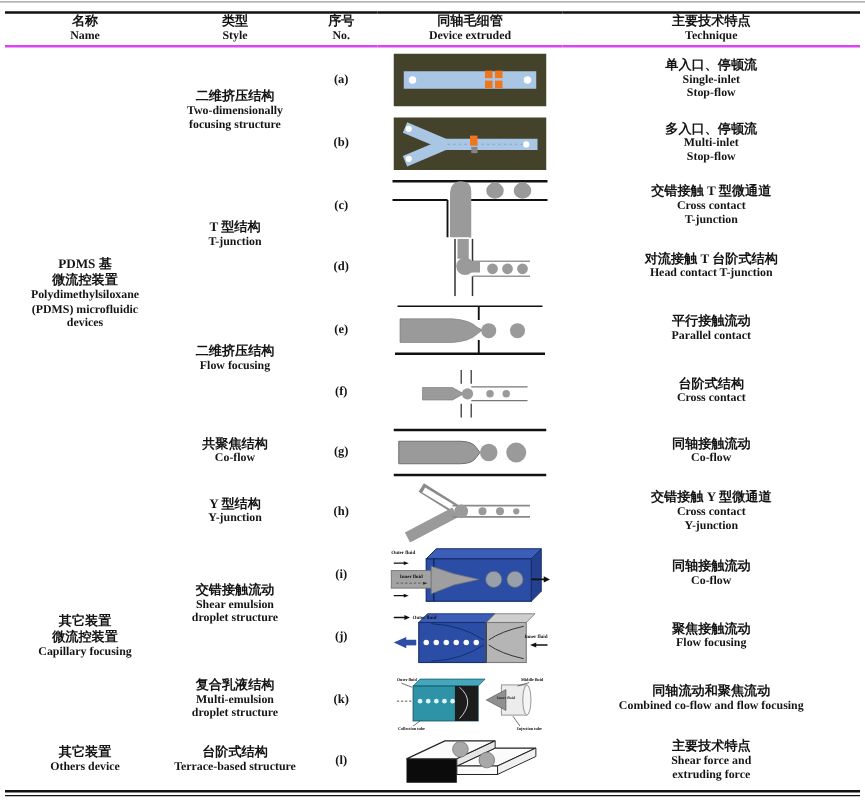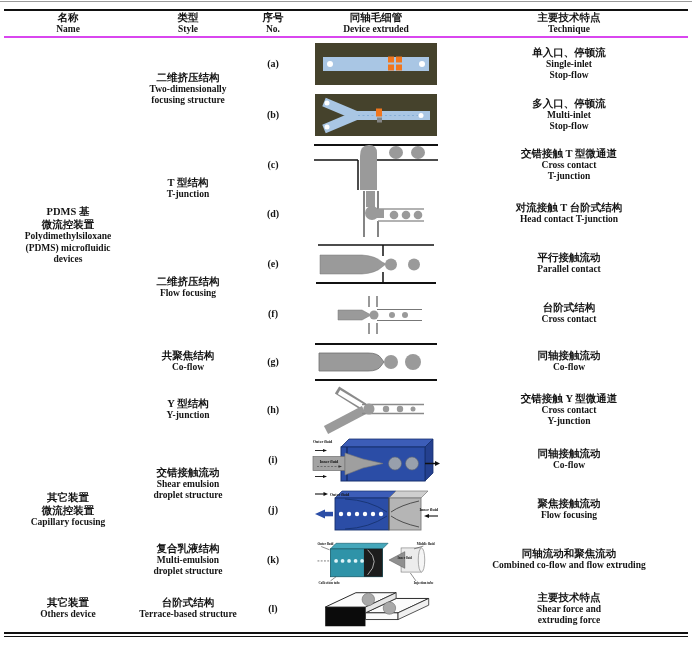--- a/index.html
+++ b/index.html
@@ -361,21 +361,21 @@
         <line x1="116" y1="13" x2="106" y2="16" stroke="#333" stroke-width="0.6"></line>
         <text x="96" y="27" font-size="3.4" text-anchor="middle" fill="#222">Inner fluid</text>
         <text x="3" y="54" font-size="3.6" text-anchor="start" fill="#111">Collection tube</text>
         <line x1="16" y1="50.5" x2="22" y2="46" stroke="#333" stroke-width="0.6"></line>
         <text x="127" y="54" font-size="3.6" text-anchor="end" fill="#111">Injection tube</text>
         <line x1="108" y1="50.5" x2="102" y2="42" stroke="#333" stroke-width="0.6"></line>
       </svg>
     </td>
     <td>
       <div class="zh">同轴流动和聚焦流动</div>
-      <div class="en">Combined co-flow and flow extruding</div>
+      <div class="en">Combined co-flow and flow focusing</div>
     </td>
   </tr>
 
   <tr style="height:46px">
     <td>
       <div class="zh">其它装置</div>
       <div class="en">Others device</div>
     </td>
     <td>
       <div class="zh">台阶式结构</div>

